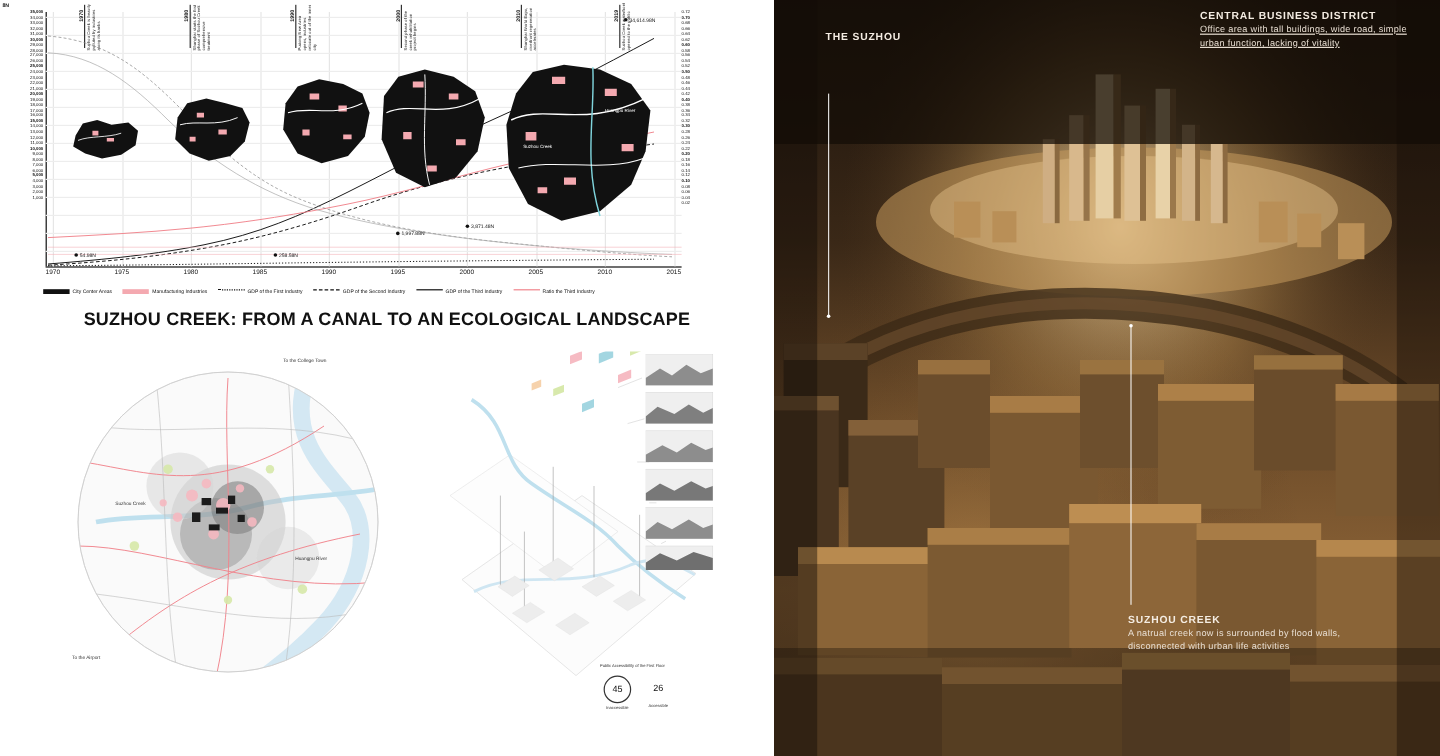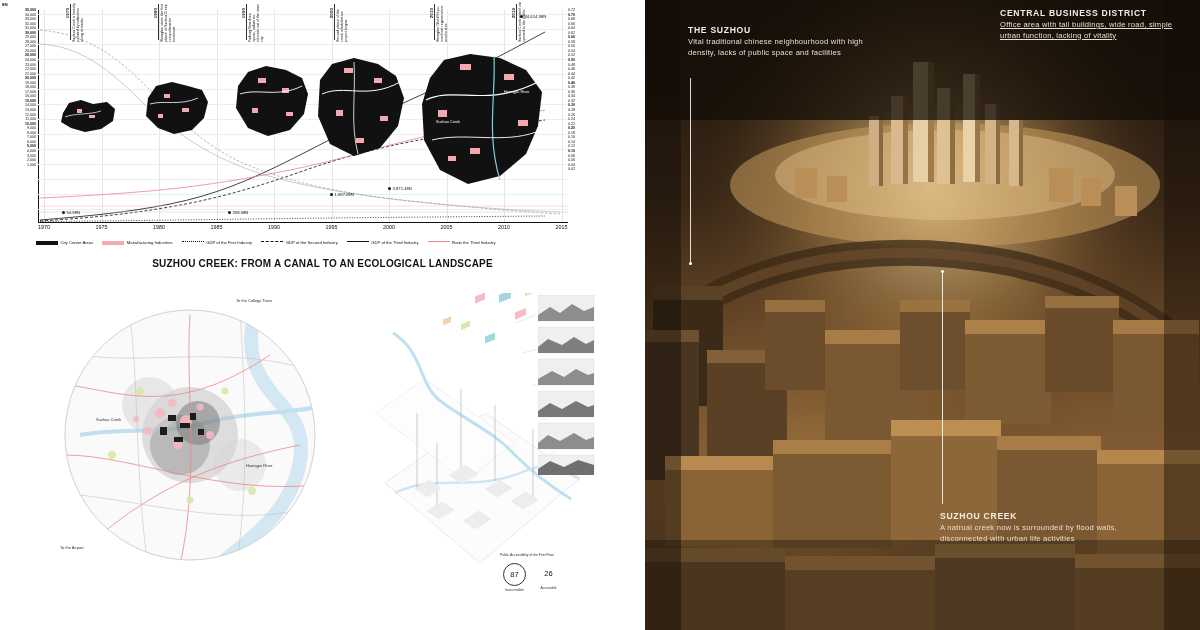--- a/index.html
+++ b/index.html
@@ -35,21 +35,21 @@
   .legend .it{display:inline-block;margin-right:9px;vertical-align:middle;}
   .legend .sw{display:inline-block;width:22px;height:4px;vertical-align:middle;margin-right:2.5px;}
   .sw-black{background:#111;width:7px;height:7px;}
   .sw-pink{background:#f4a9b0;width:7px;height:7px;}
   .sw-dot{border-top:1.4px dotted #111;height:0;background:none;}
   .sw-dash{border-top:1.4px dashed #111;height:0;background:none;}
   .sw-solid{border-top:1.4px solid #111;height:0;background:none;}
   .sw-red{border-top:1.4px solid #f0848c;height:0;background:none;}
 
   #chart-title{position:absolute;left:0;top:258px;width:645px;text-align:center;
-    font-size:10px;font-weight:bold;letter-spacing:.2px;color:#111;}
+    font-size:15px;font-weight:bold;letter-spacing:.2px;color:#111;}
 
   
   .blob{position:absolute;}
   .blob svg{display:block;}
 
   
   #maps{position:absolute;left:0;top:285px;width:645px;height:330px;}
   .map-note{position:absolute;font-size:4px;color:#333;}
 
   .circ-stat{position:absolute;text-align:center;font-size:3.4px;color:#333;}
@@ -420,21 +420,21 @@
           <path d="M0,116 L12,108 L24,114 L38,106 L50,112 L56,110 L56,122 L0,122 Z" fill="#787878"></path>
           <rect x="0" y="128" width="56" height="26" fill="#efefef" stroke="#d4d4d4" stroke-width="0.4"></rect>
           <path d="M0,148 L10,140 L22,146 L36,138 L48,145 L56,142 L56,154 L0,154 Z" fill="#8d8d8d"></path>
           <rect x="0" y="160" width="56" height="20" fill="#efefef" stroke="#d4d4d4" stroke-width="0.4"></rect>
           <path d="M0,174 L12,166 L26,172 L40,165 L56,170 L56,180 L0,180 Z" fill="#6f6f6f"></path>
         </g>
       </svg>
 
       <div class="sect-cap" style="left:500px;top:268px;">Public Accessibility of the First Floor</div>
       <div class="circ-stat" style="left:503px;top:278px;">
-        <div class="num">87</div>
+        <div class="num">45</div>
         <div>Inaccessible</div>
       </div>
       <div class="circ-stat" style="left:538px;top:278px;">
         <div class="num" style="border:none;">26</div>
         <div>Accessible</div>
       </div>
     </div>
   </div>
 
   <div id="right">
@@ -539,21 +539,20 @@
         <rect x="430" y="554" width="125" height="14" fill="#a67a45"></rect>
       </g>
 
       <rect x="0" y="0" width="555" height="120" fill="#140d07" opacity="0.75"></rect>
       <rect x="0" y="540" width="555" height="90" fill="#120b06" opacity="0.35"></rect>
       <rect x="0" y="0" width="36" height="630" fill="#120b06" opacity="0.45"></rect>
       <rect x="519" y="0" width="36" height="630" fill="#120b06" opacity="0.4"></rect>
     </svg>
 
     <div class="callout-title" style="left:43px;top:25px;width:200px;">THE SUZHOU</div>
-    <div class="callout-body" style="left:43px;top:37px;width:180px;">Vital traditional chinese neighbourhood with high density, lacks of public space and facilities</div>
     <div class="leader" style="left:45px;top:78px;height:185px;"></div>
     <div class="leader-dot" style="left:43.5px;top:262px;"></div>
 
     <div class="callout-title" style="left:355px;top:8px;width:200px;">CENTRAL BUSINESS DISTRICT</div>
     <div class="callout-body" style="left:355px;top:20px;width:195px;text-decoration:underline;">Office area with tall buildings, wide road, simple urban function, lacking of vitality</div>
 
     <div class="callout-title" style="left:295px;top:511px;width:220px;">SUZHOU CREEK</div>
     <div class="callout-body" style="left:295px;top:523px;width:200px;">A natrual creek now is surrounded by flood walls, disconnected with urban life activities</div>
     <div class="leader" style="left:297px;top:272px;height:232px;"></div>
     <div class="leader-dot" style="left:295.5px;top:270px;"></div>

